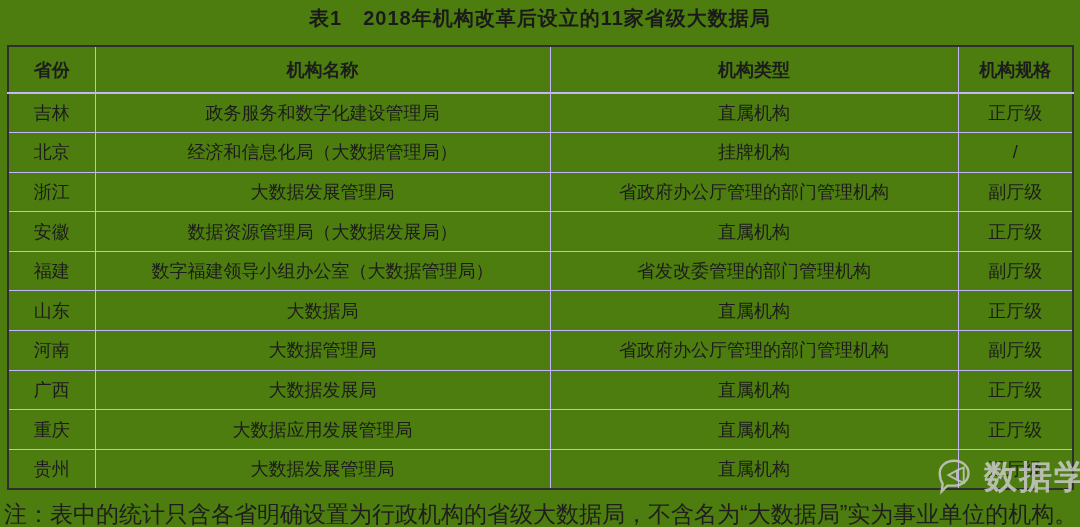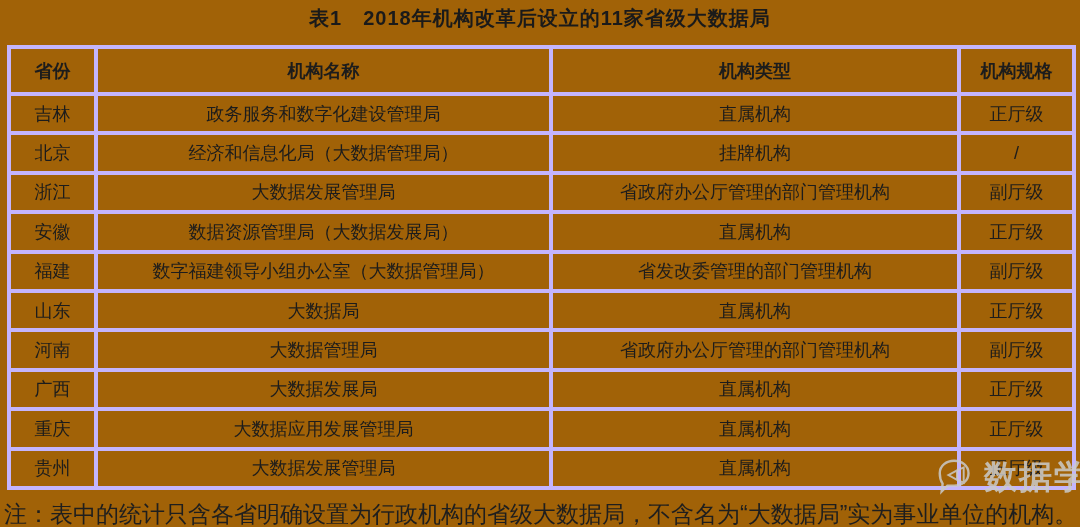--- a/index.html
+++ b/index.html
@@ -5,21 +5,21 @@
   html, body {
     margin: 0;
     padding: 0;
     background: #ffffff;
     font-family: "Liberation Sans", sans-serif;
   }
   .page {
     position: relative;
     width: 1080px;
     height: 527px;
-    background: #a16207;
+    background: #4d7c0f;
     overflow: hidden;
     color: #1c1c1c;
   }
   .title {
     position: absolute;
     top: 5px;
     left: 0;
     width: 100%;
     text-align: center;
     font-size: 20px;
@@ -33,21 +33,21 @@
     top: 45px;
     width: 1065px;
     height: 445px;
     border-collapse: collapse;
     table-layout: fixed;
     font-size: 18px;
     color: #1c1c1c;
   }
   table.data-table th,
   table.data-table td {
-    border: 4px solid #c4b5fd;
+    border: 1px solid #c4b5fd;
     text-align: center;
     vertical-align: middle;
     padding: 0 12px;
     overflow: hidden;
     white-space: nowrap;
   }
   table.data-table {
     border: 2px solid #2f2f2f;
   }
   table.data-table thead tr {

